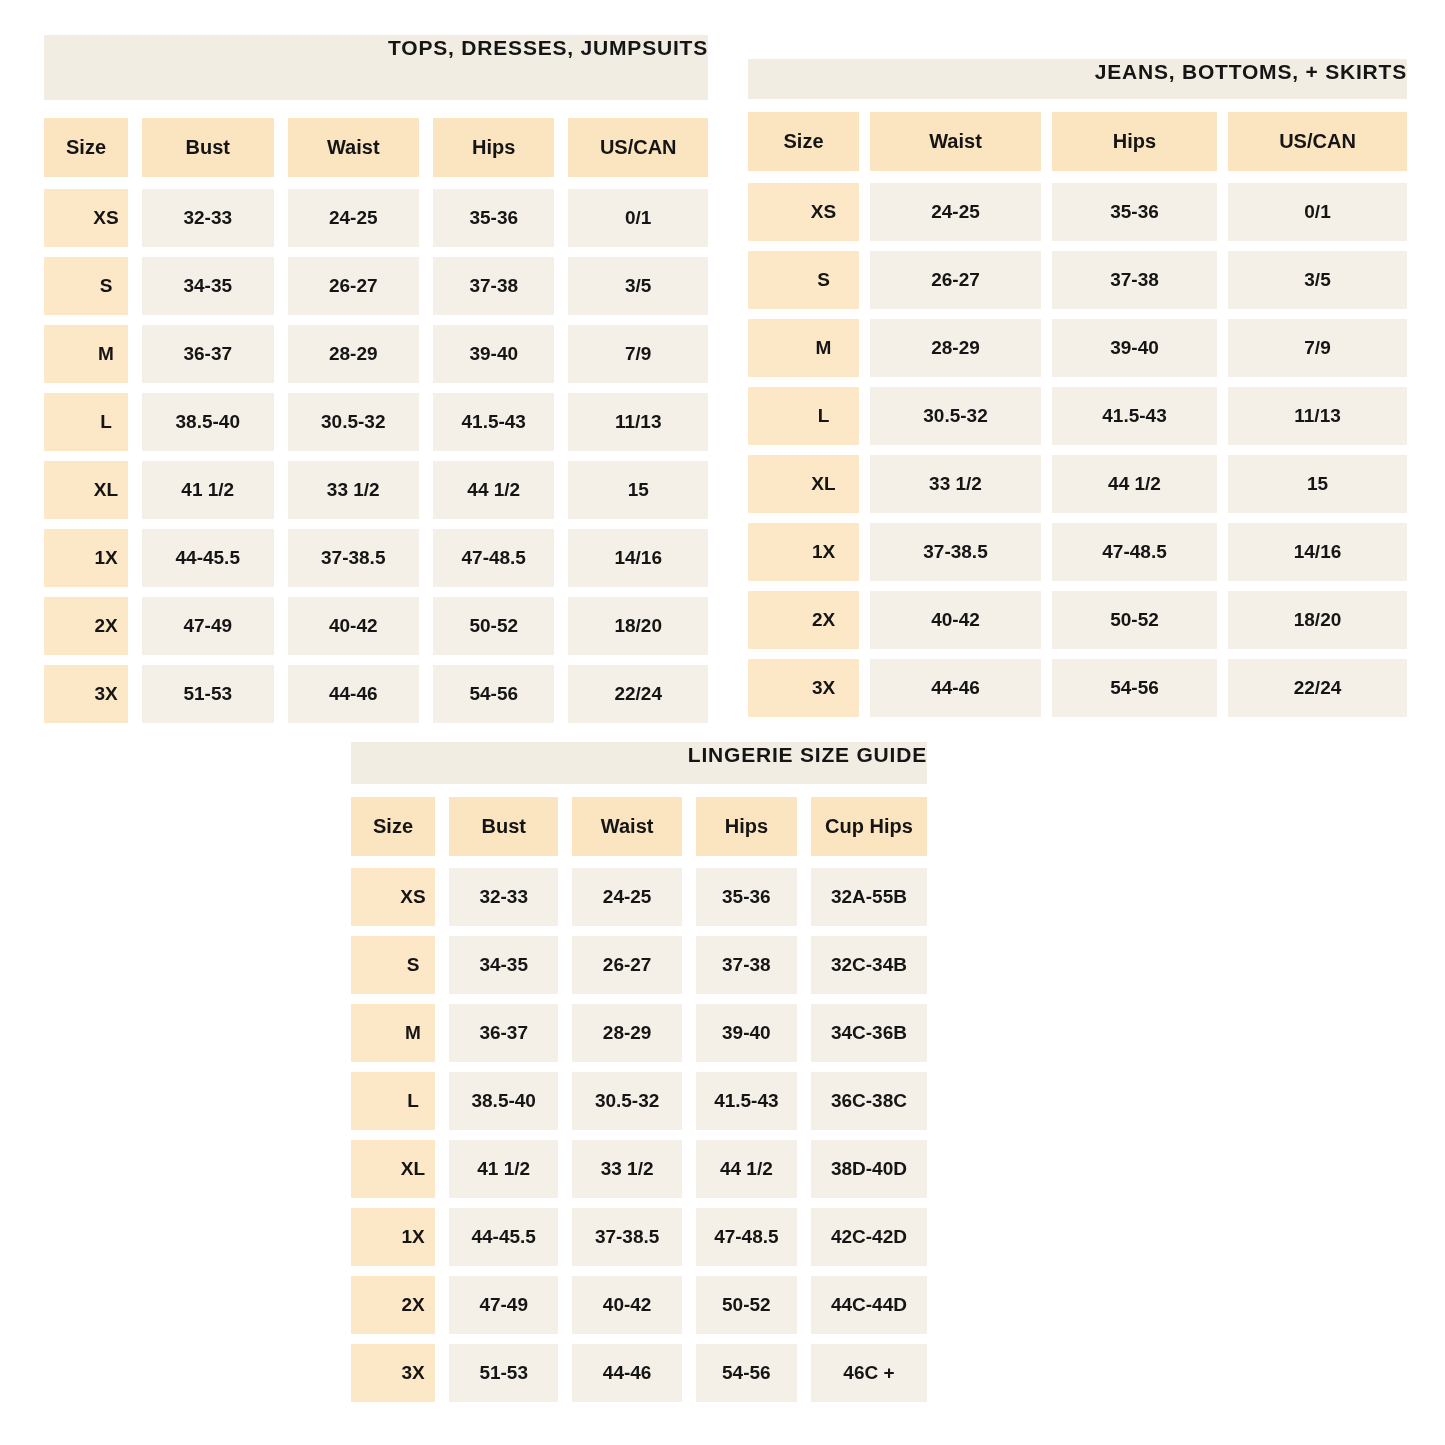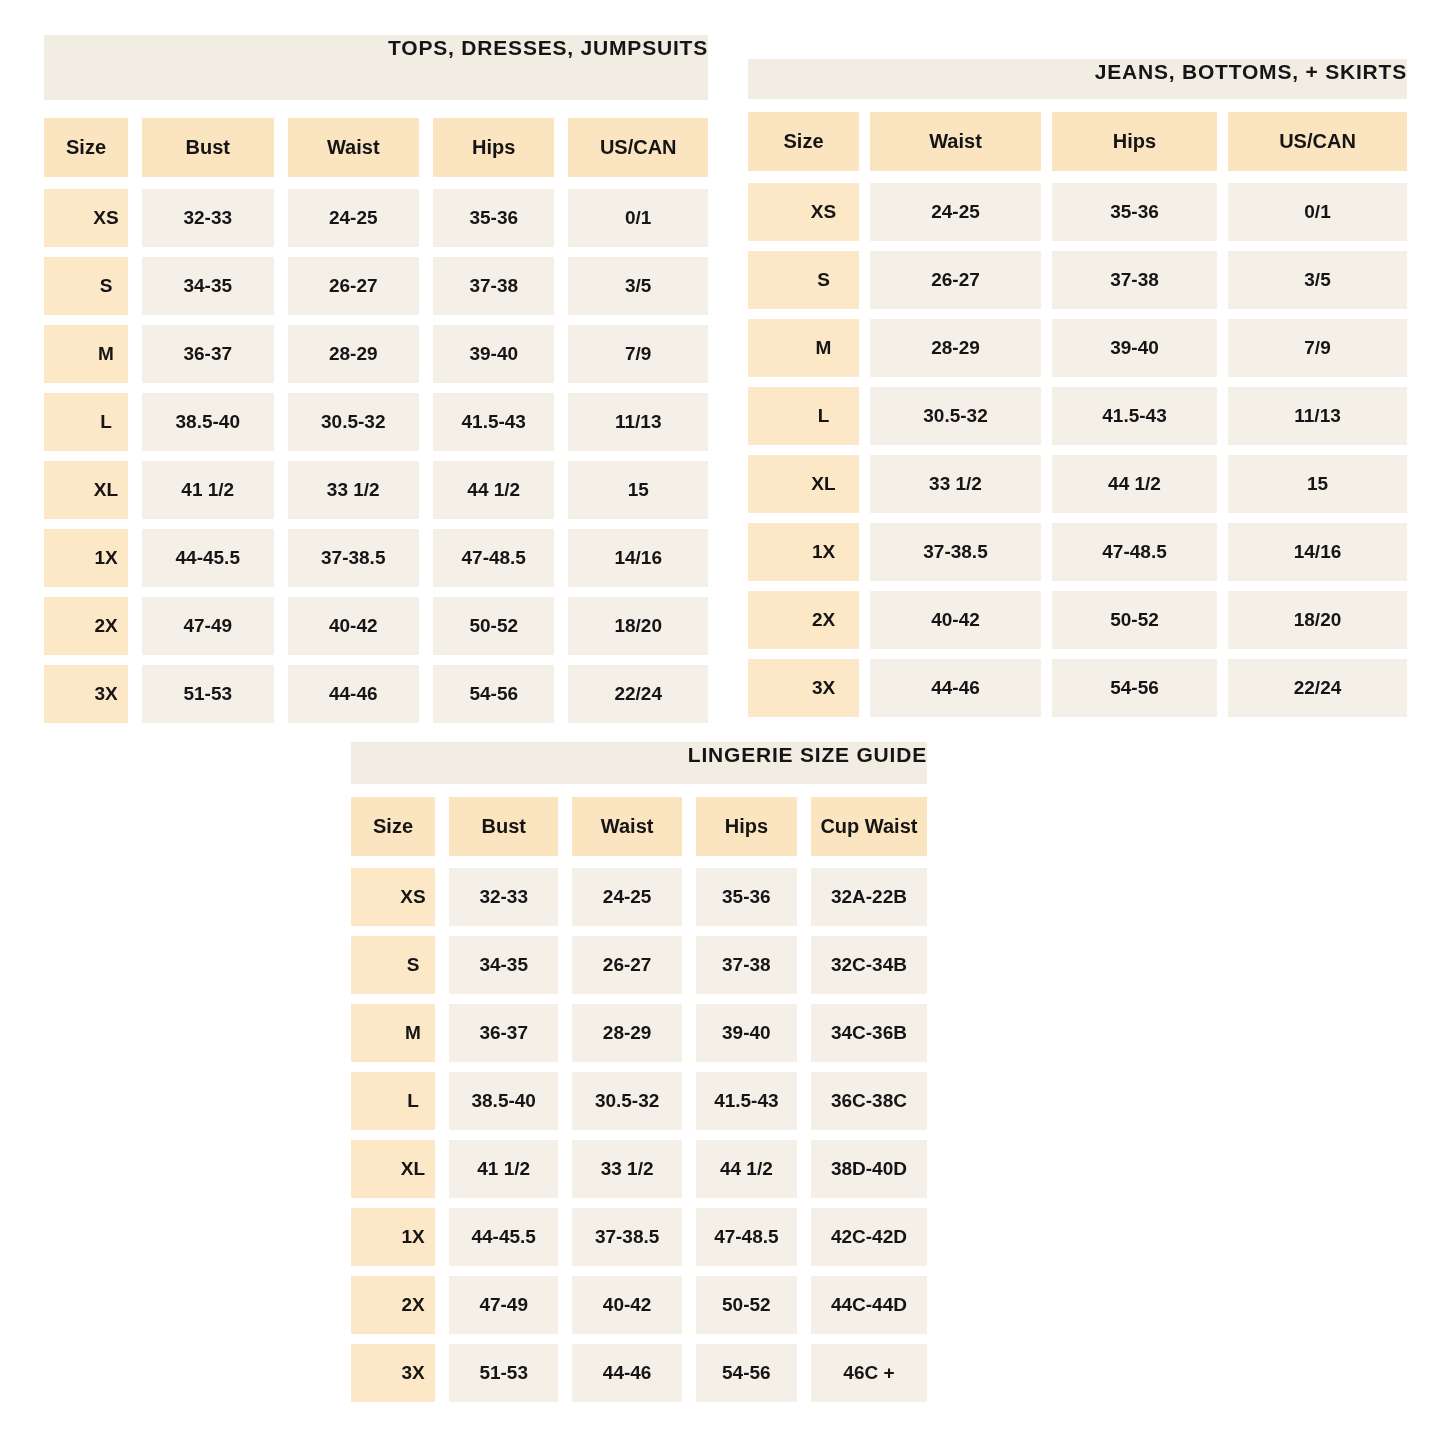--- a/index.html
+++ b/index.html
@@ -183,28 +183,28 @@
   <section class="table-block lingerie">
     <header class="banner">
       <div class="banner-title">LINGERIE SIZE GUIDE</div>
 
     </header>
     <div class="header-row cols-5">
         <div class="cell head">Size</div>
         <div class="cell head">Bust</div>
         <div class="cell head">Waist</div>
         <div class="cell head">Hips</div>
-        <div class="cell head">Cup Waist</div>
+        <div class="cell head">Cup Hips</div>
       </div>
     <div class="table-body cols-5">
         <div class="cell size">XS</div>
         <div class="cell val">32-33</div>
         <div class="cell val">24-25</div>
         <div class="cell val">35-36</div>
-        <div class="cell val">32A-22B</div>
+        <div class="cell val">32A-55B</div>
         <div class="cell size">S</div>
         <div class="cell val">34-35</div>
         <div class="cell val">26-27</div>
         <div class="cell val">37-38</div>
         <div class="cell val">32C-34B</div>
         <div class="cell size">M</div>
         <div class="cell val">36-37</div>
         <div class="cell val">28-29</div>
         <div class="cell val">39-40</div>
         <div class="cell val">34C-36B</div>

